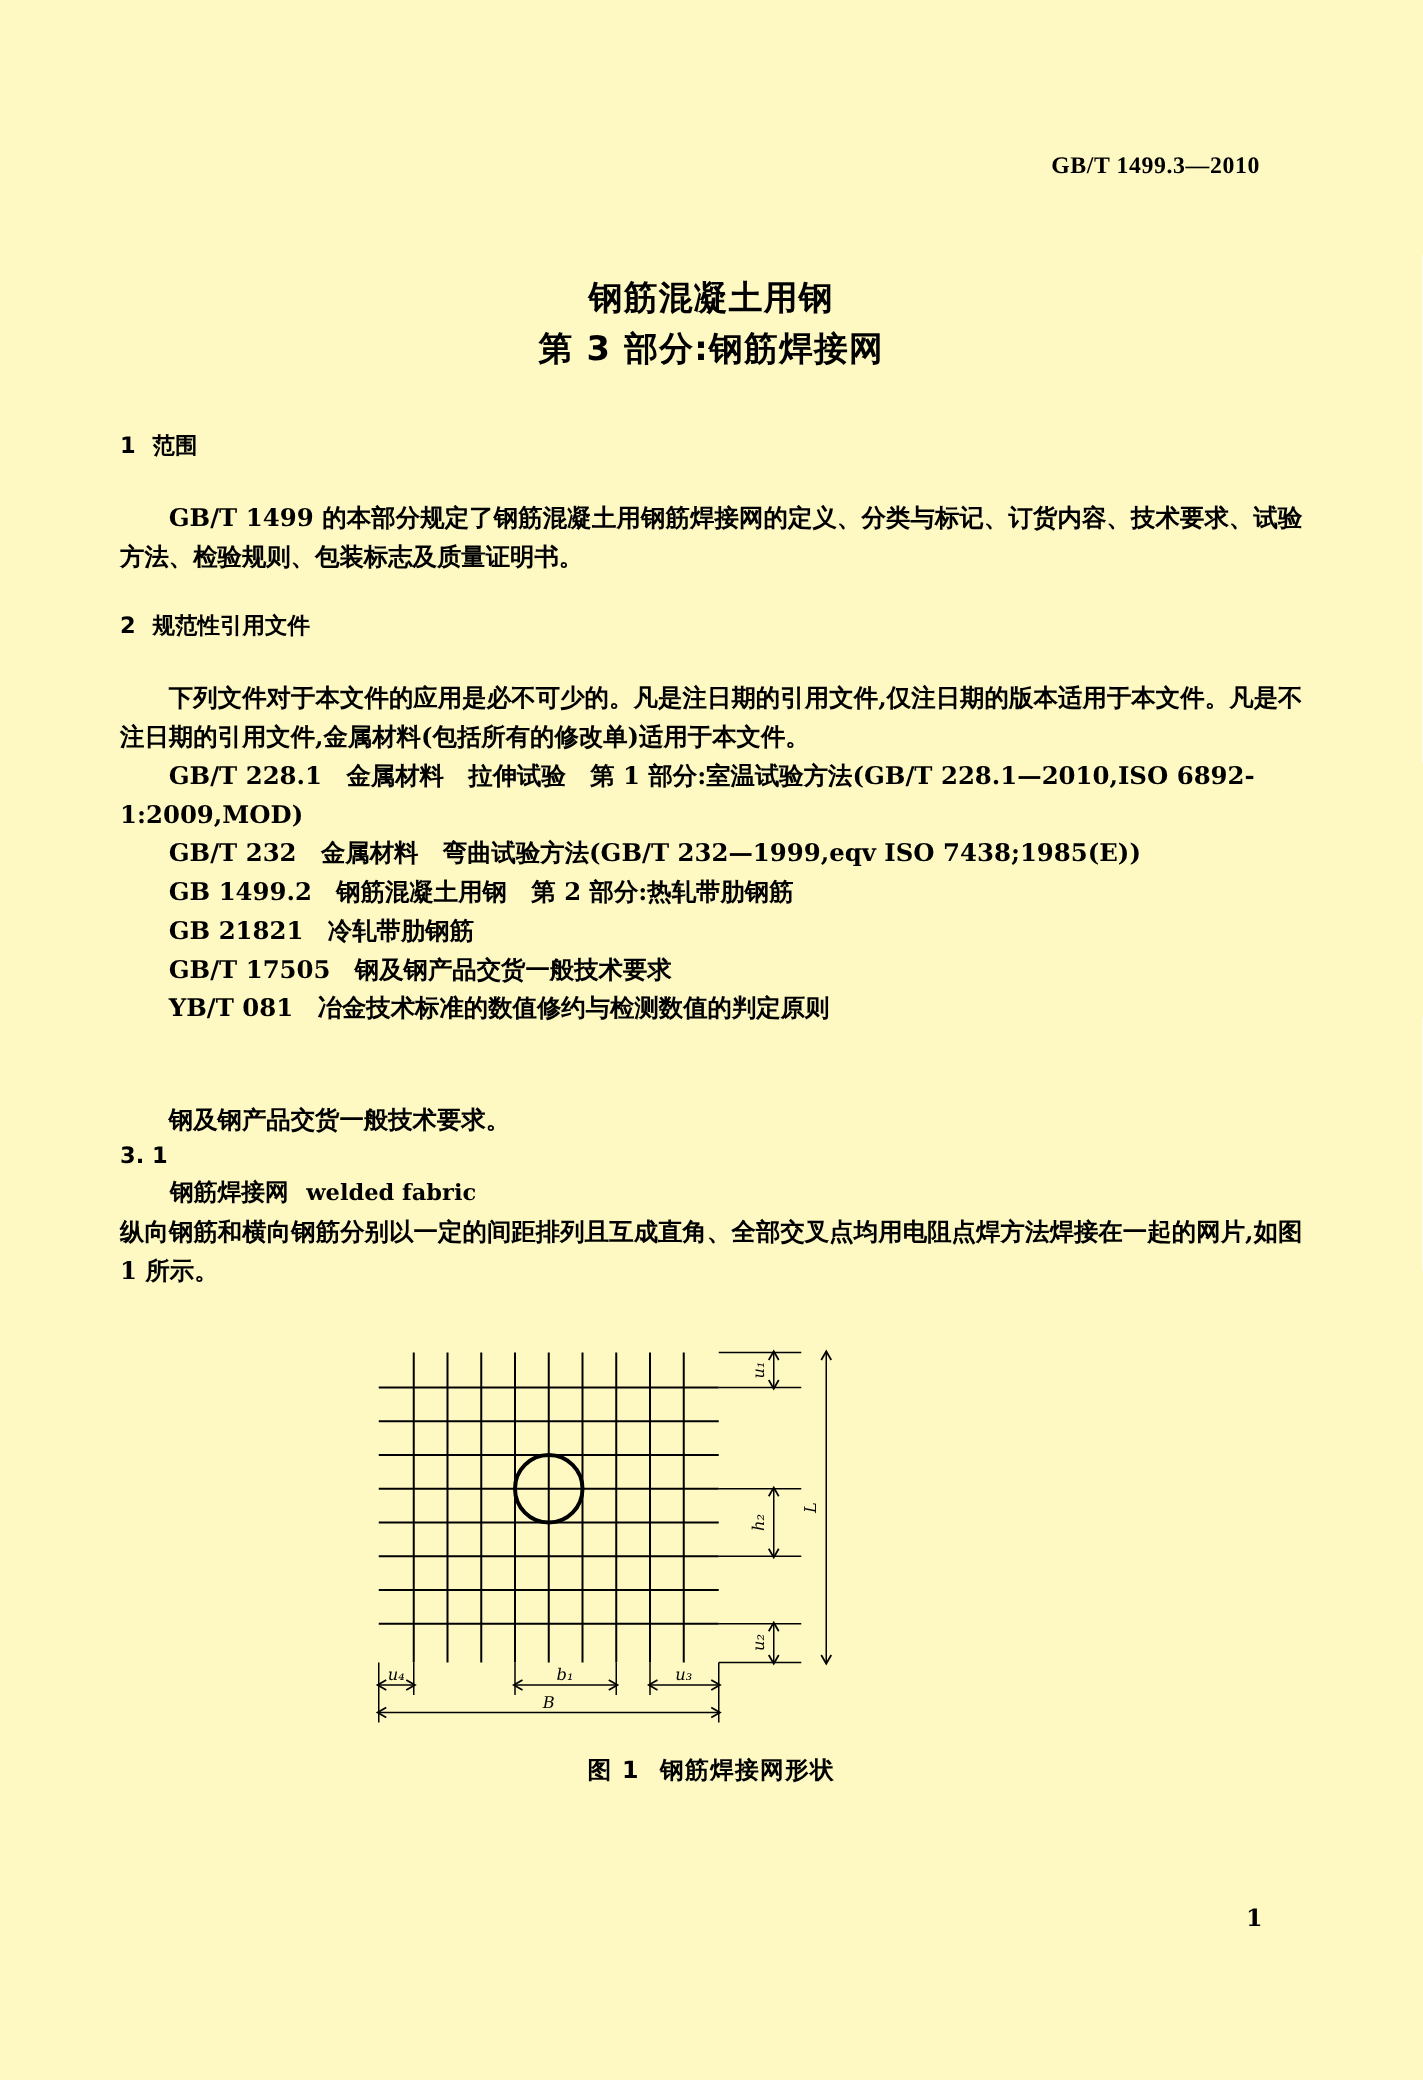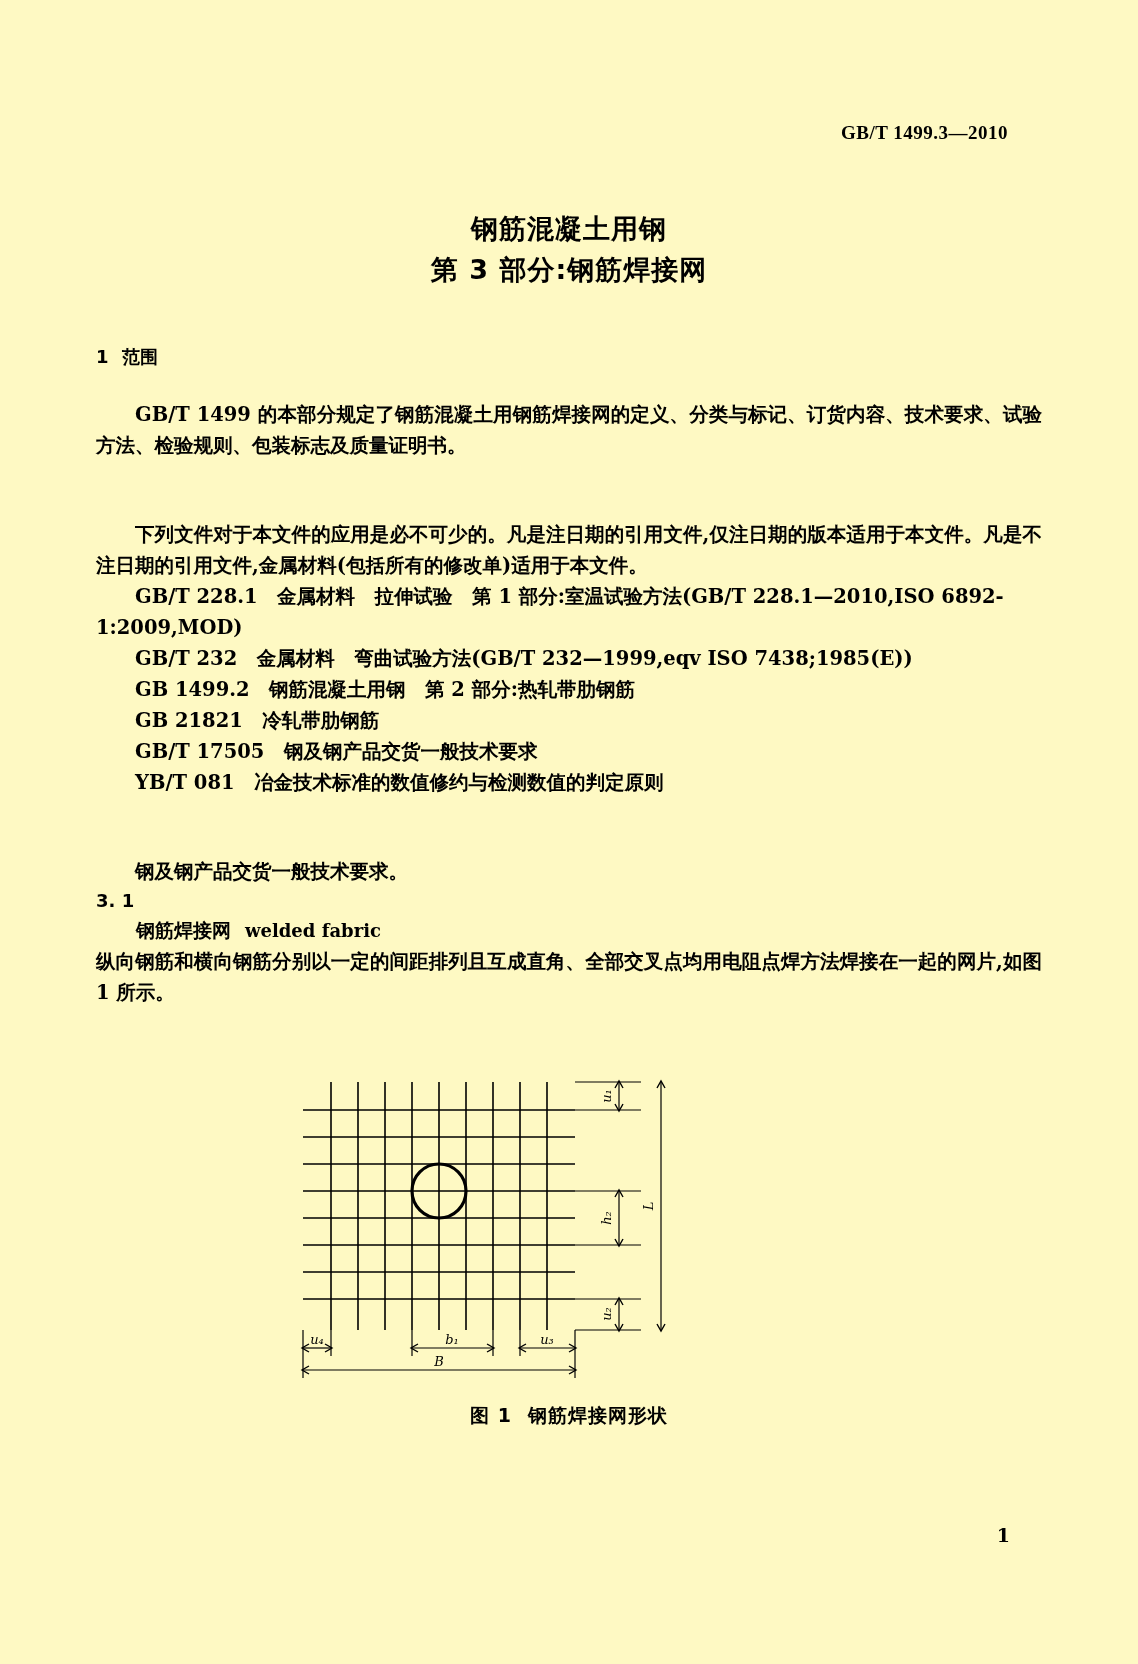--- a/index.html
+++ b/index.html
@@ -25,21 +25,21 @@
     right: 130px;
     font-family: "Liberation Serif", "DejaVu Serif", serif;
     font-weight: bold;
     font-size: 19px;
     letter-spacing: 0.5px;
   }
 
   
   .title-block {
     position: absolute;
-    top: 208px;
+    top: 218px;
     left: 0;
     width: 100%;
     text-align: center;
     font-family: "DejaVu Sans", "Liberation Sans", sans-serif;
     font-weight: bold;
   }
   .title-line {
     font-size: 27px;
     line-height: 41px;
     letter-spacing: 1px;
@@ -162,20 +162,23 @@
 
     <h2 class="sec">
       <span class="num">1</span><span>范围</span>
     </h2>
     <div class="gap-after-head"></div>
 
     <p class="body indent">GB/T 1499 的本部分规定了钢筋混凝土用钢筋焊接网的定义、分类与标记、订货内容、技术要求、试验方法、检验规则、包装标志及质量证明书。</p>
 
     <div class="gap-before-head"></div>
 
+    <h2 class="sec">
+      <span class="num">2</span><span>规范性引用文件</span>
+    </h2>
     <div class="gap-after-head"></div>
 
     <p class="body indent">下列文件对于本文件的应用是必不可少的。凡是注日期的引用文件,仅注日期的版本适用于本文件。凡是不注日期的引用文件,金属材料(包括所有的修改单)适用于本文件。</p>
 
     <p class="ref">GB/T 228.1　金属材料　拉伸试验　第 1 部分:室温试验方法(GB/T 228.1—2010,ISO 6892-1:2009,MOD)</p>
     <p class="ref">GB/T 232　金属材料　弯曲试验方法(GB/T 232—1999,eqv ISO 7438;1985(E))</p>
     <p class="ref">GB 1499.2　钢筋混凝土用钢　第 2 部分:热轧带肋钢筋</p>
     <p class="ref">GB 21821　冷轧带肋钢筋</p>
     <p class="ref">GB/T 17505　钢及钢产品交货一般技术要求</p>
     <p class="ref">YB/T 081　冶金技术标准的数值修约与检测数值的判定原则</p>

